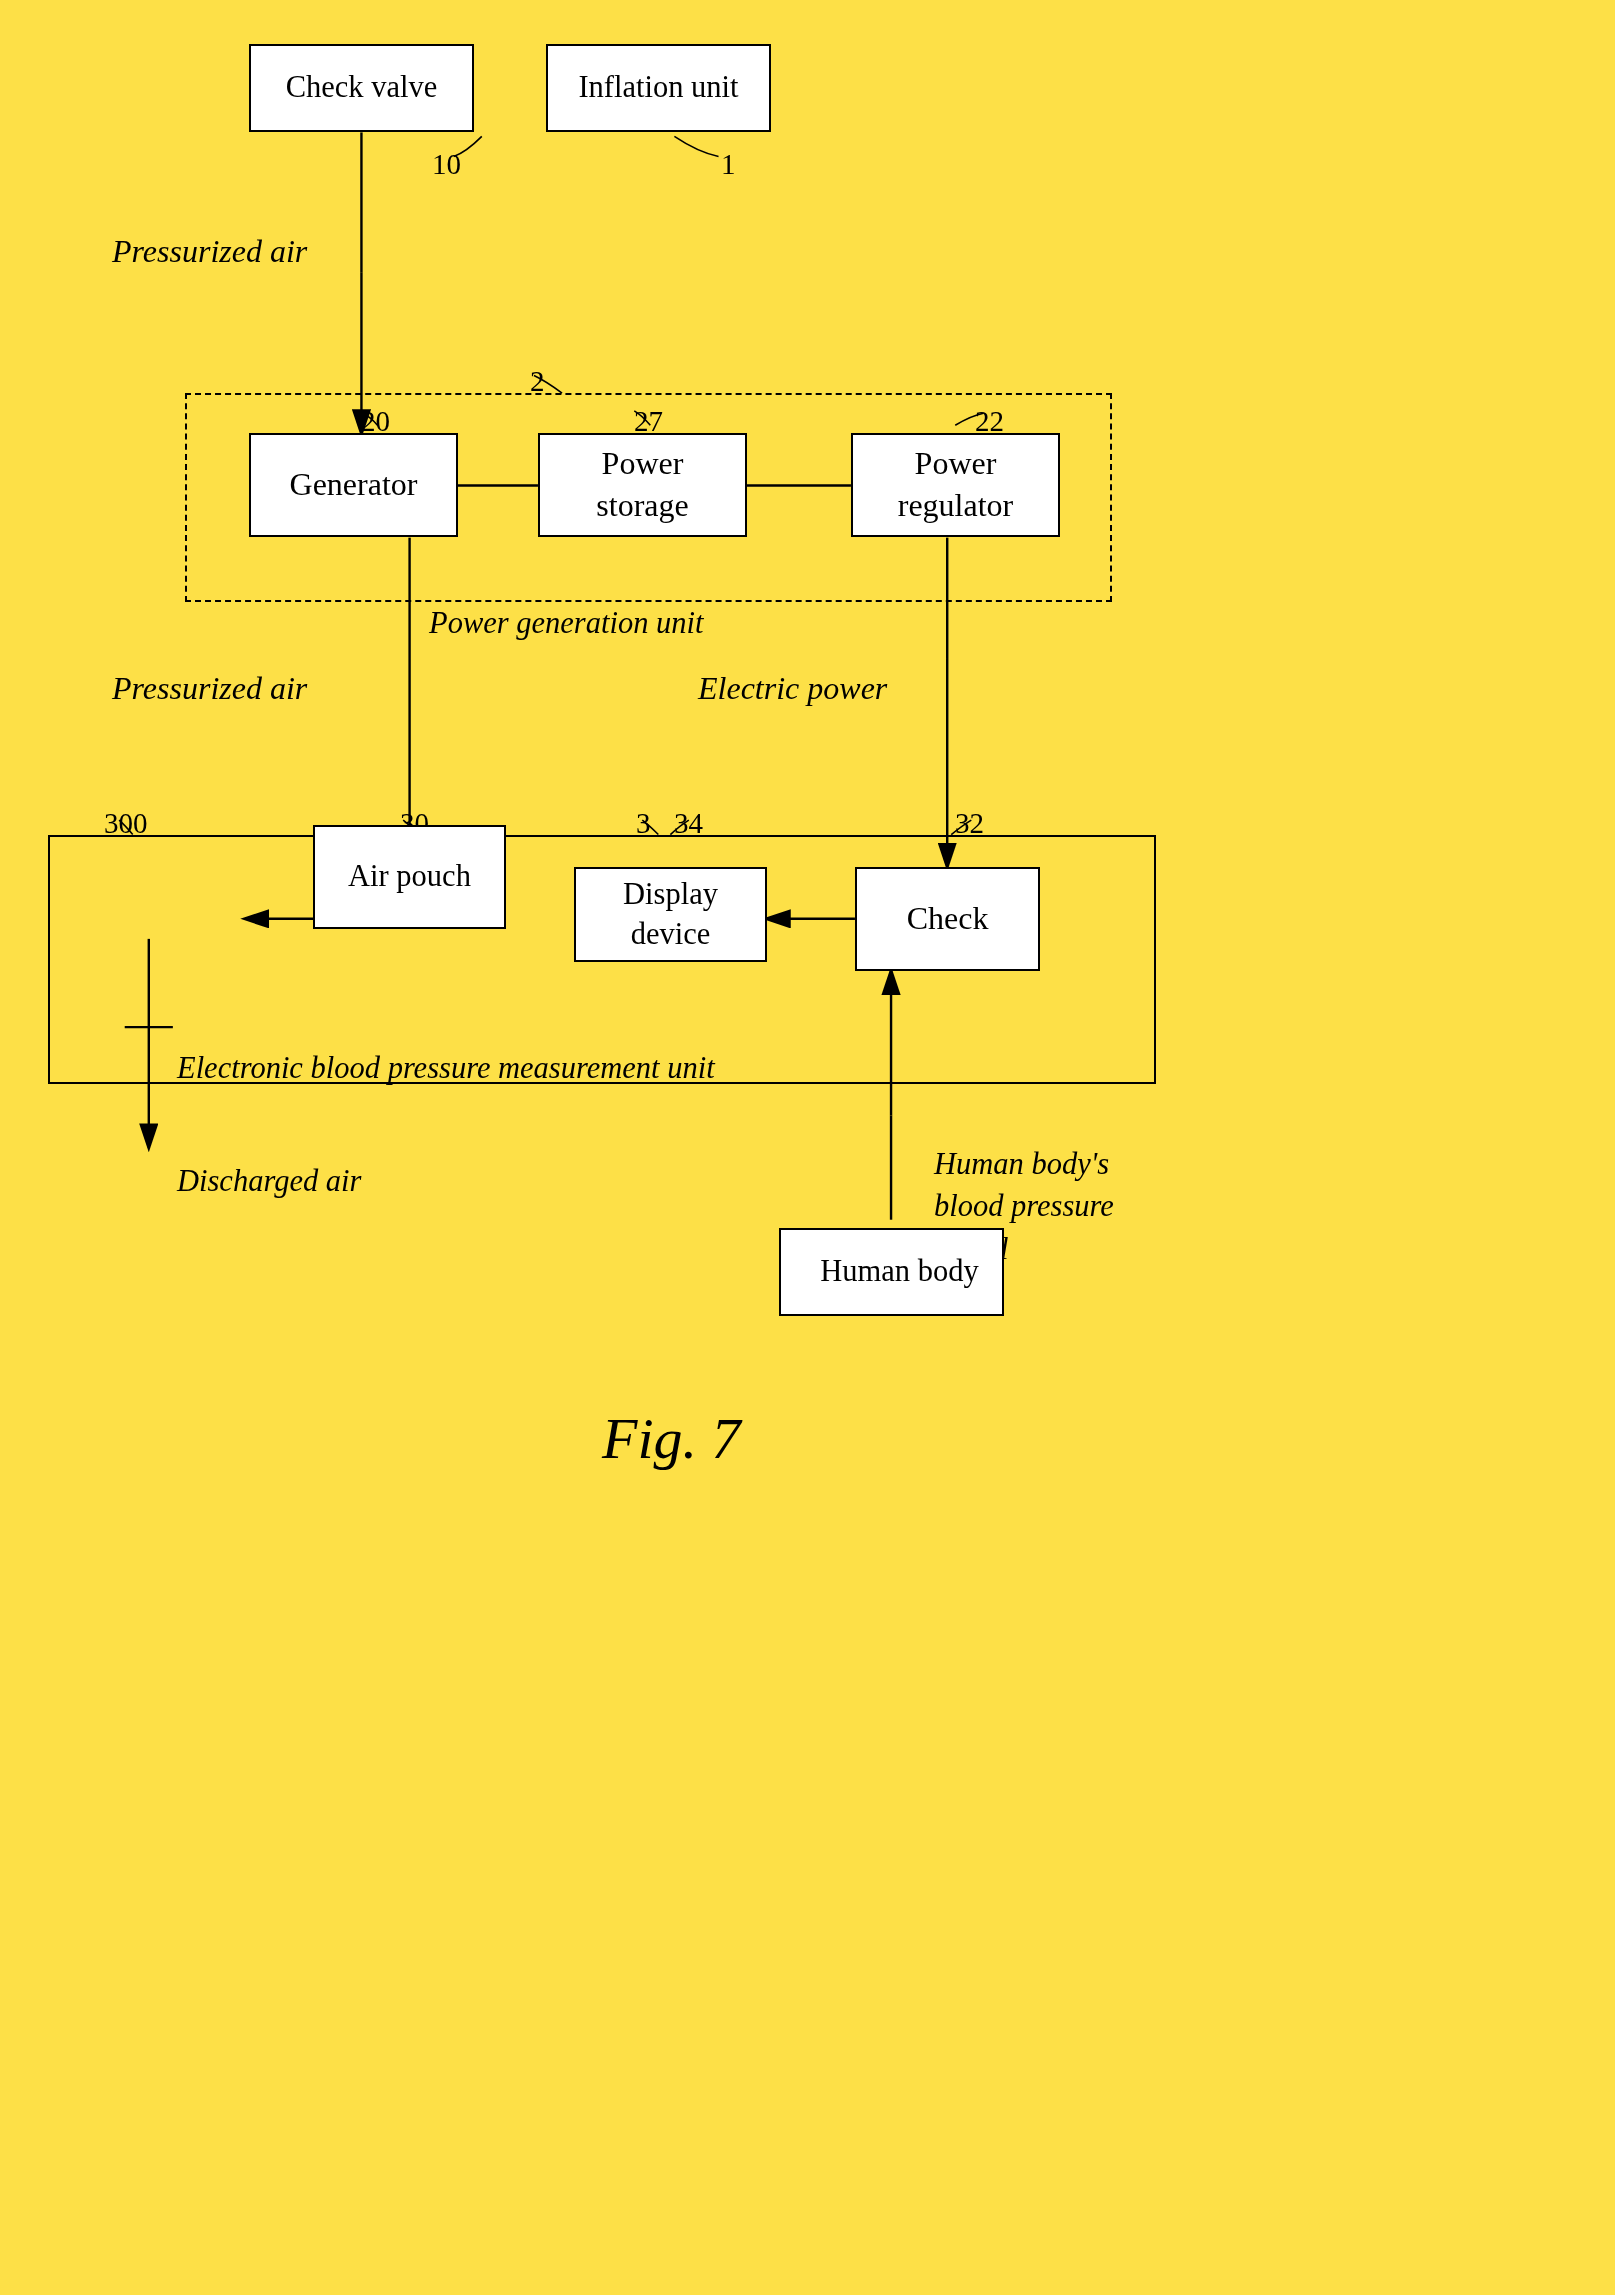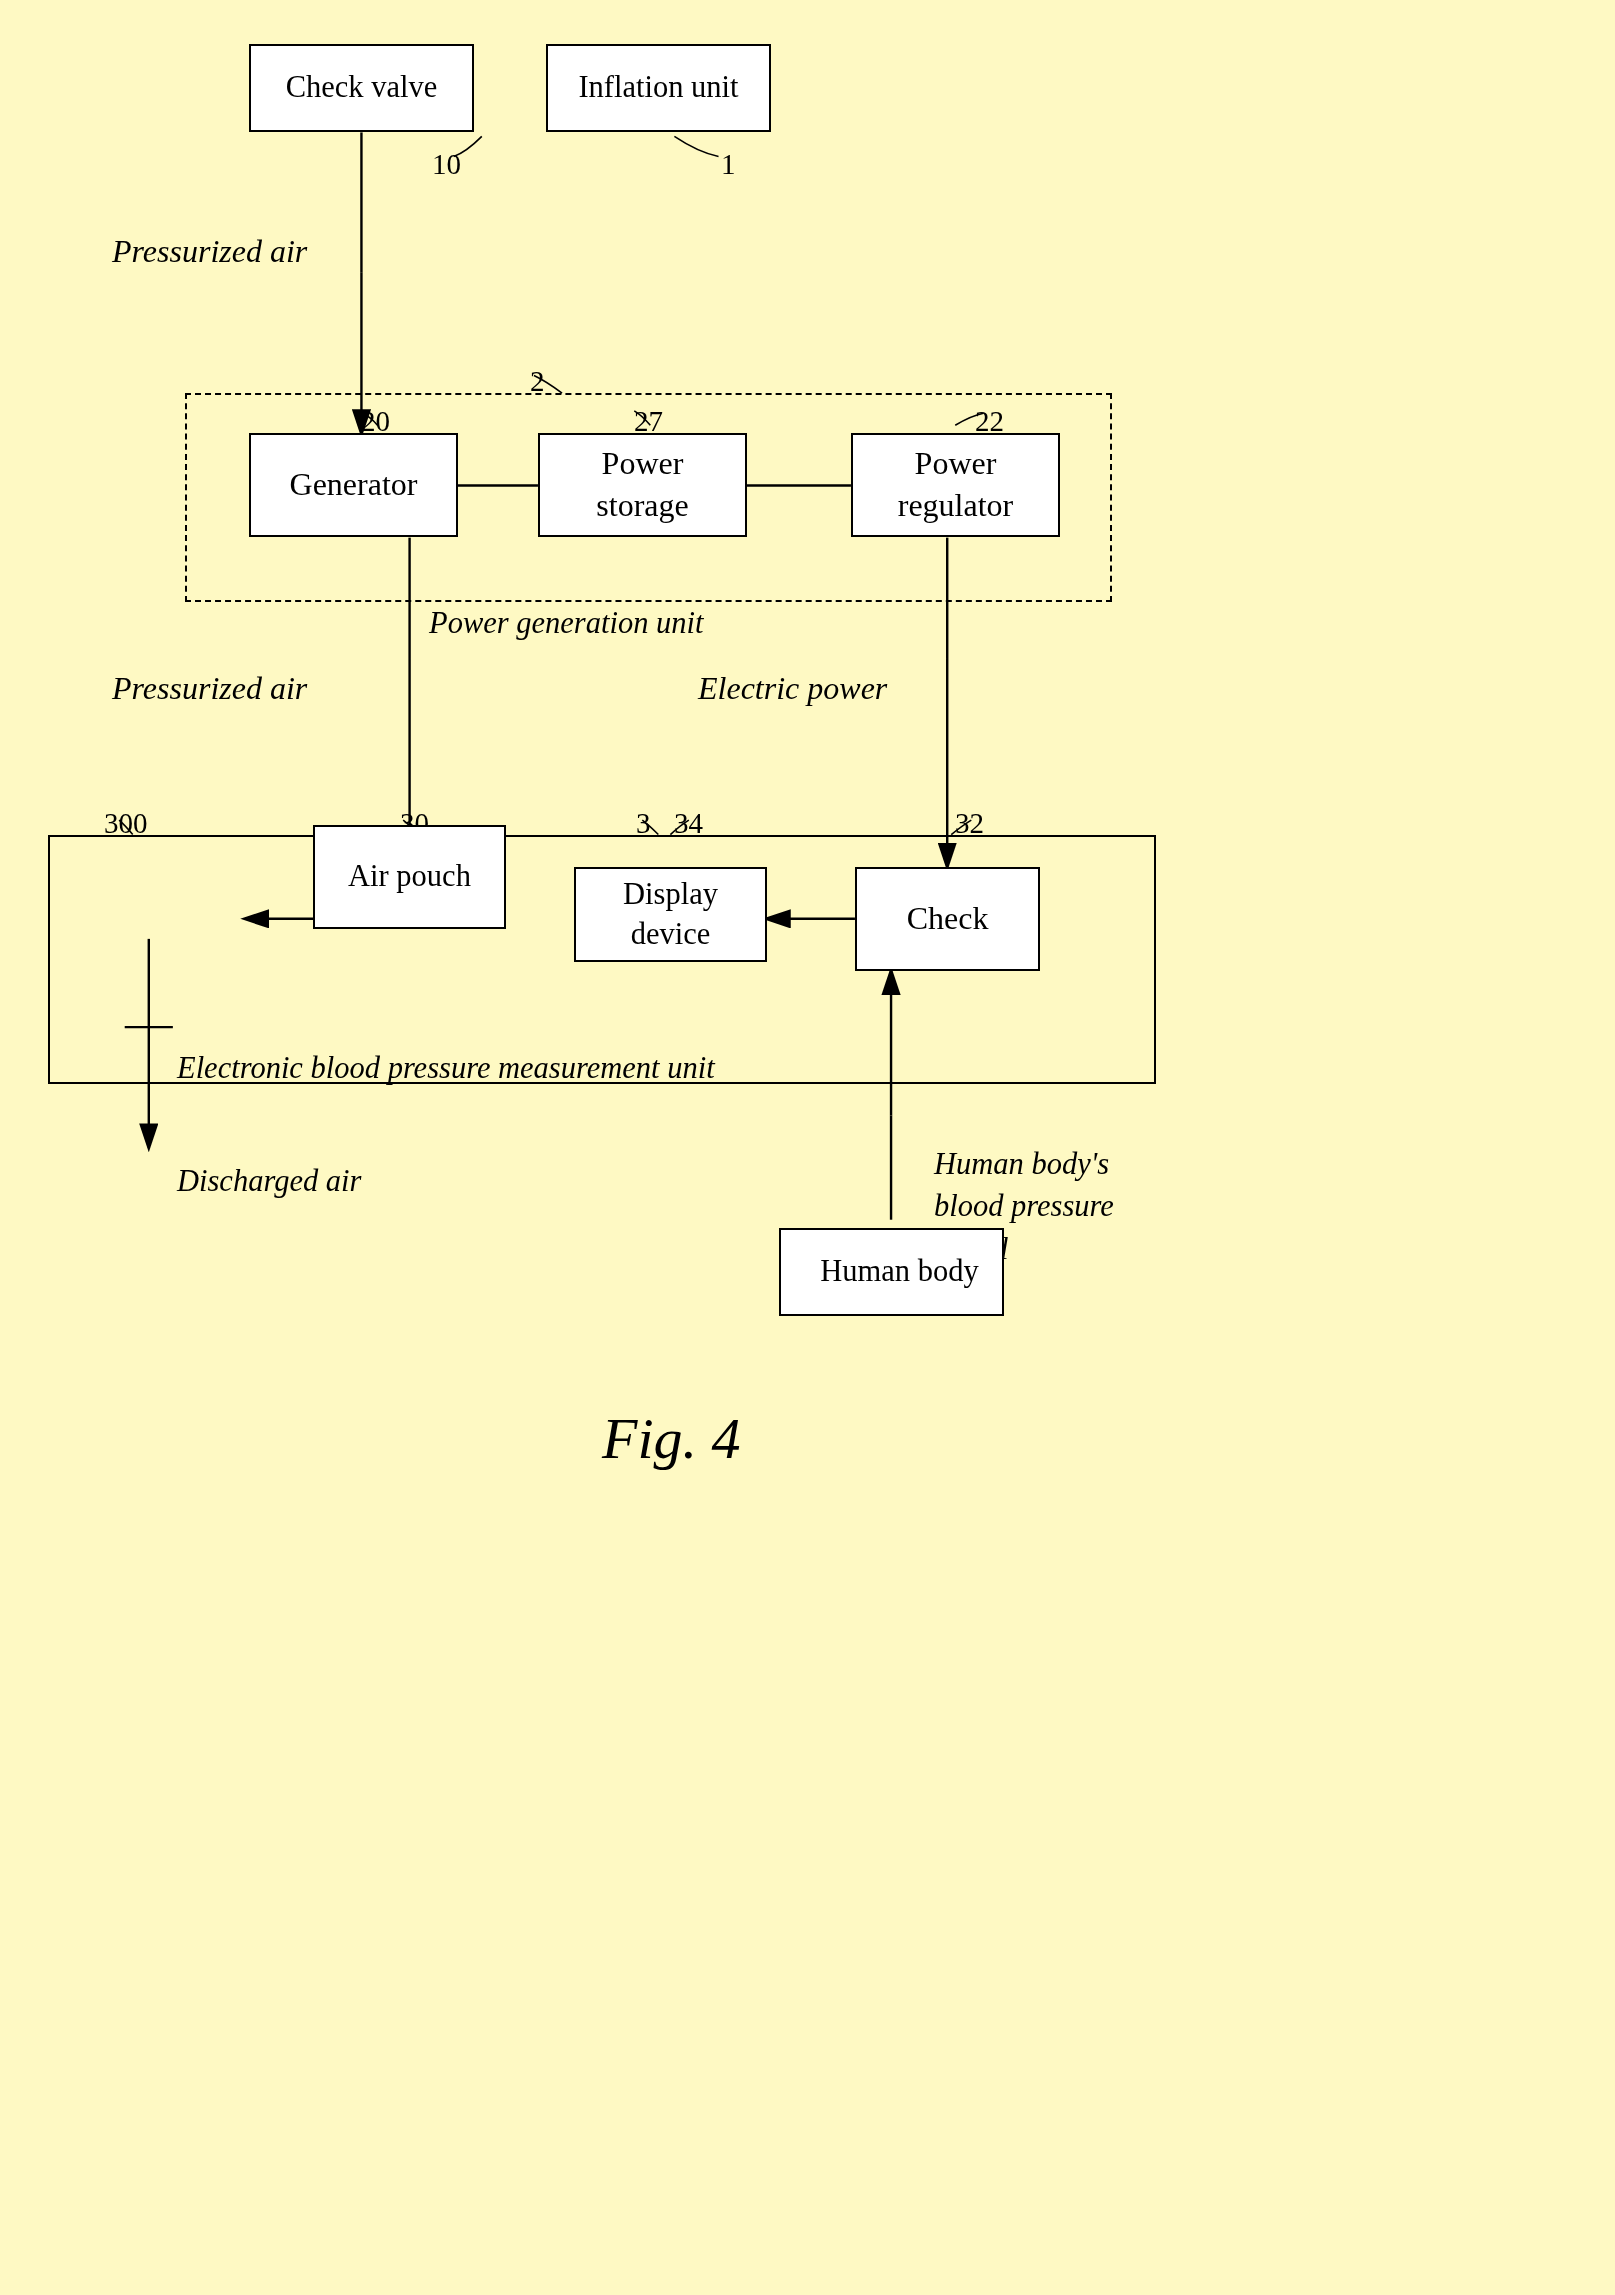--- a/index.html
+++ b/index.html
@@ -8,21 +8,21 @@
       font-family: 'Times New Roman', Times, serif;
       width: 1616px;
       min-height: 2295px;
       position: relative;
       overflow: hidden;
     }
     .diagram-container {
       position: relative;
       width: 1616px;
       height: 2295px;
-      background: #fef9c3;
+      background: #fde047;
     }
     .box {
       position: absolute;
       border: 2.4px solid #000;
       background: #fff;
       display: flex;
       align-items: center;
       justify-content: center;
       text-align: center;
       font-size: 30.5px;
@@ -232,17 +232,17 @@
 
   <div class="box" style="left:779px; top:1228px; width:225px; height:88px; font-size:30.5px;padding-left:16px;">
     <span>Human body</span>
   </div>
 
   <div class="label-normal" style="left:177px; top:1164px; font-size:30.5px; font-style:italic;">
     <span>Discharged air</span>
   </div>
 
   <div class="fig-label" style="left:602px; top:1405px; font-size:58px;">
-    <span>Fig. 4</span>
+    <span>Fig. 7</span>
   </div>
 
 </div>
 
 
 </body></html>

